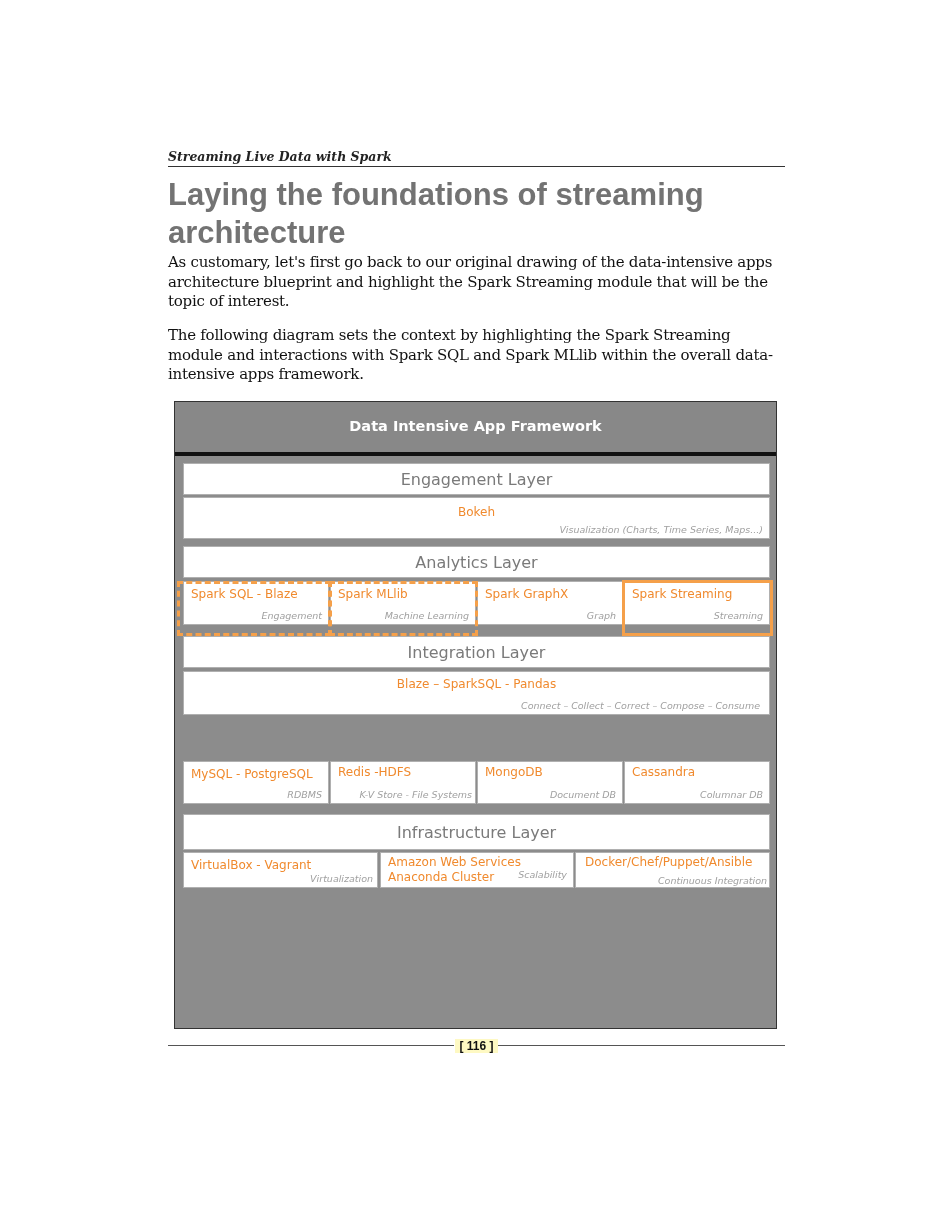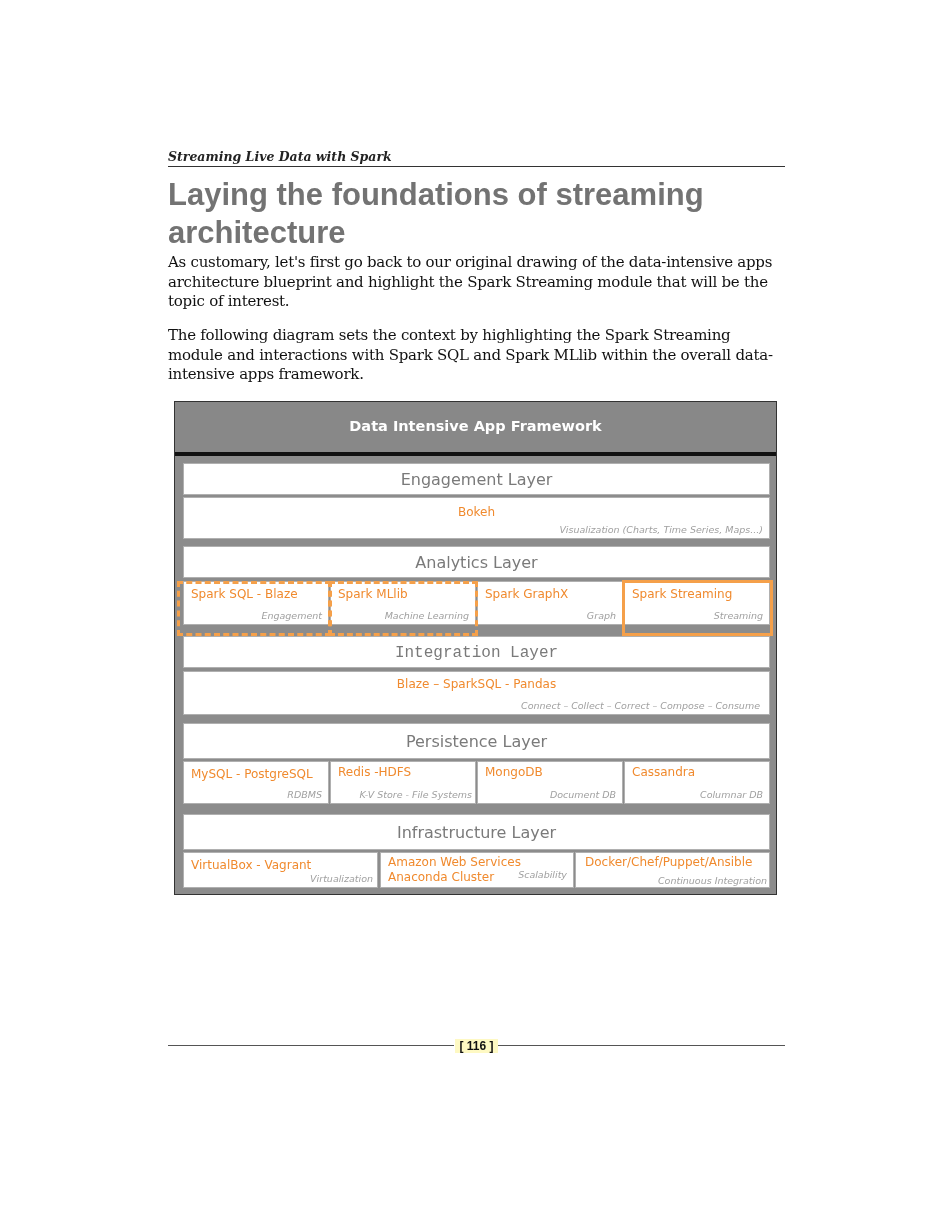--- a/index.html
+++ b/index.html
@@ -8,21 +8,21 @@
   .running-head { position:absolute; top:148px; left:0; width:617px; height:18px;
     font-family:"DejaVu Serif", serif; font-style:italic; font-size:12.5px; color:#222;
     border-bottom:1px solid #333; line-height:18px;font-weight:bold; }
   .title { position:absolute; top:176px; left:0; width:617px;
     font-family:"Liberation Sans", sans-serif; font-weight:bold; font-size:31px; line-height:38px; color:#737373; margin:0; }
   .para { position:absolute; left:0; width:617px;
     font-family:"DejaVu Serif", serif; font-size:15px; line-height:19.5px; color:#111; margin:0; letter-spacing:-0.25px; }
   .p1 { top:253px; }
   .p2 { top:326px; }
 
-  .diagram { position:absolute; left:174px; top:401px; width:603px; height:494px;
+  .diagram { position:absolute; left:174px; top:401px; width:603px; height:628px;
     background:#8c8c8c; border:1px solid #333; box-sizing:border-box; }
   .diagram-header { position:absolute; left:0; top:0; width:601px; height:50px;
     background:#888; border-bottom:4px solid #111; box-sizing:content-box;
     font-family:"DejaVu Sans", sans-serif; font-weight:bold; font-size:14.5px; color:#fff;
     text-align:center; line-height:48px; }
   .box { position:absolute; background:#fff; border:1px solid #b0b0b0; box-sizing:border-box; }
   .layer-title { font-family:"DejaVu Sans", sans-serif; font-size:16px; color:#7a7a7a;
     text-align:center; }
   .orange { color:#f08a2e; font-family:"DejaVu Sans", sans-serif; font-size:12px; }
   .cap { position:absolute; right:6px; bottom:3px; font-family:"DejaVu Sans", sans-serif;
@@ -70,27 +70,26 @@
     <div class="cap">Streaming</div>
   </div>
   <div class="box" style="left:302px;top:179px;width:146px;height:44px;">
     <div class="orange cell-label">Spark GraphX</div>
     <div class="cap">Graph</div>
   </div>
   <div class="hl-dashed" style="left:2px;top:179px;width:154px;height:55px;"></div>
   <div class="hl-dashed" style="left:154px;top:179px;width:149px;height:55px;"></div>
   <div class="hl-solid" style="left:447px;top:178px;width:151px;height:56px;"></div>
 
-  <div class="box layer-title" style="left:8px;top:234px;width:587px;height:32px;line-height:32px;font-family:Liberation Mono, monospace;">Integration Layer</div>
+  <div class="box layer-title" style="left:8px;top:234px;width:587px;height:32px;line-height:32px;">Integration Layer</div>
   <div class="box" style="left:8px;top:269px;width:587px;height:44px;">
     <div class="orange" style="position:absolute;left:0;right:0;top:5px;text-align:center;">Blaze – SparkSQL - Pandas</div>
     <div class="cap" style="right:9px;">Connect – Collect – Correct – Compose – Consume</div>
   </div>
 
-  <div class="box layer-title" style="left:8px;top:321px;width:587px;height:36px;line-height:36px;">Persistence Layer</div>
   <div class="box" style="left:8px;top:359px;width:146px;height:43px;">
     <div class="orange cell-label">MySQL - PostgreSQL</div>
     <div class="cap">RDBMS</div>
   </div>
   <div class="box" style="left:155px;top:359px;width:146px;height:43px;">
     <div class="orange cell-label" style="top:3px;">Redis -HDFS</div>
     <div class="cap" style="right:3px;">K-V Store - File Systems</div>
   </div>
   <div class="box" style="left:302px;top:359px;width:146px;height:43px;">
     <div class="orange cell-label" style="top:3px;">MongoDB</div>

